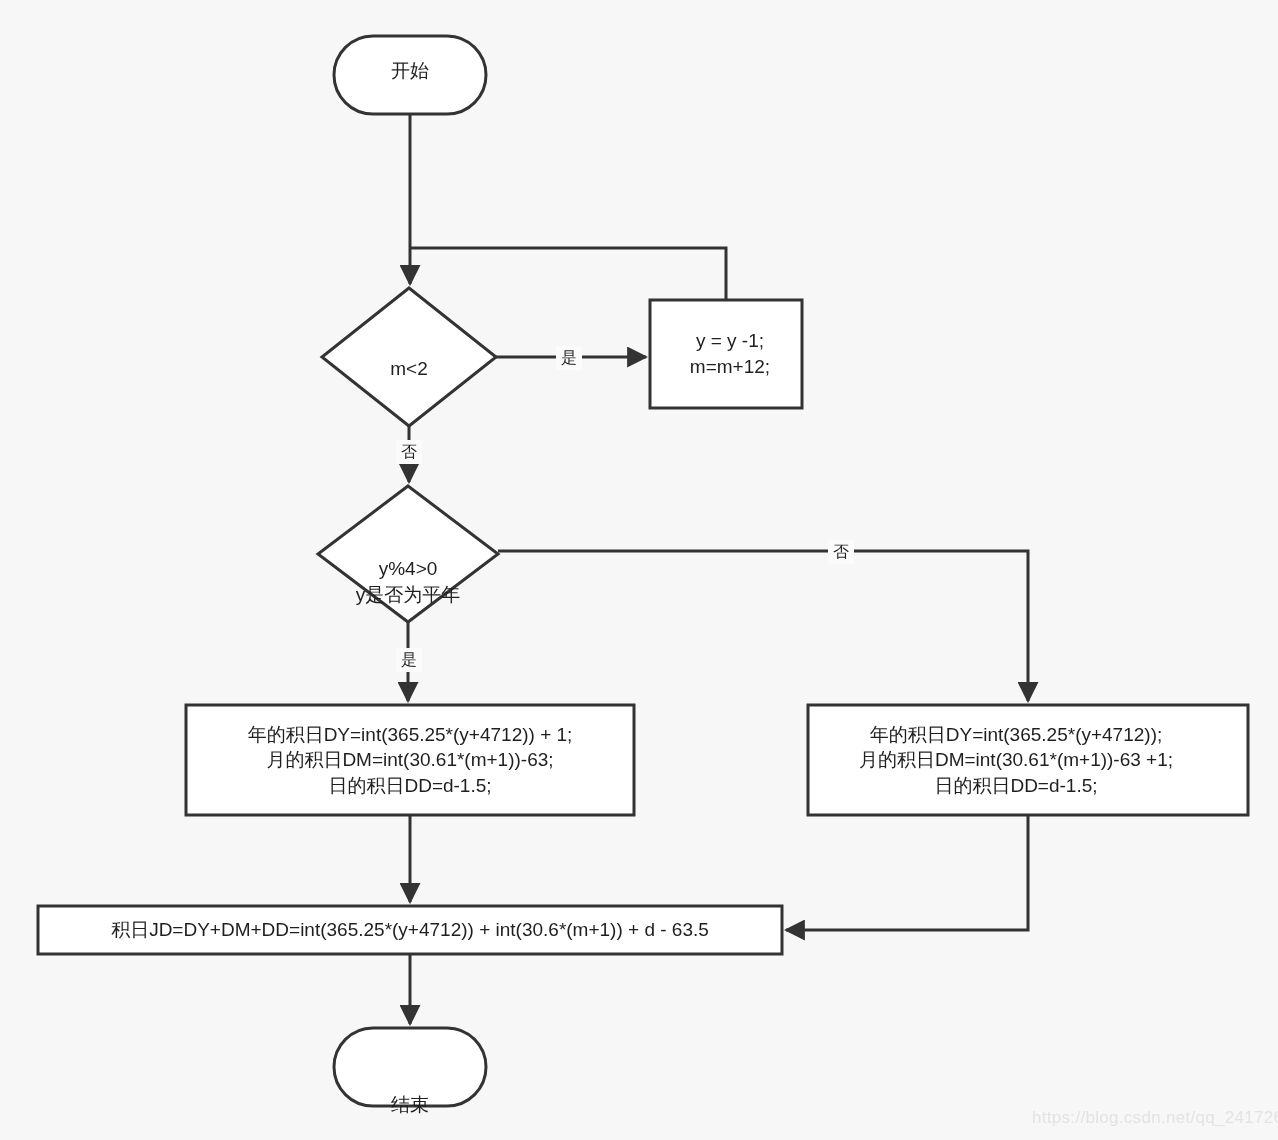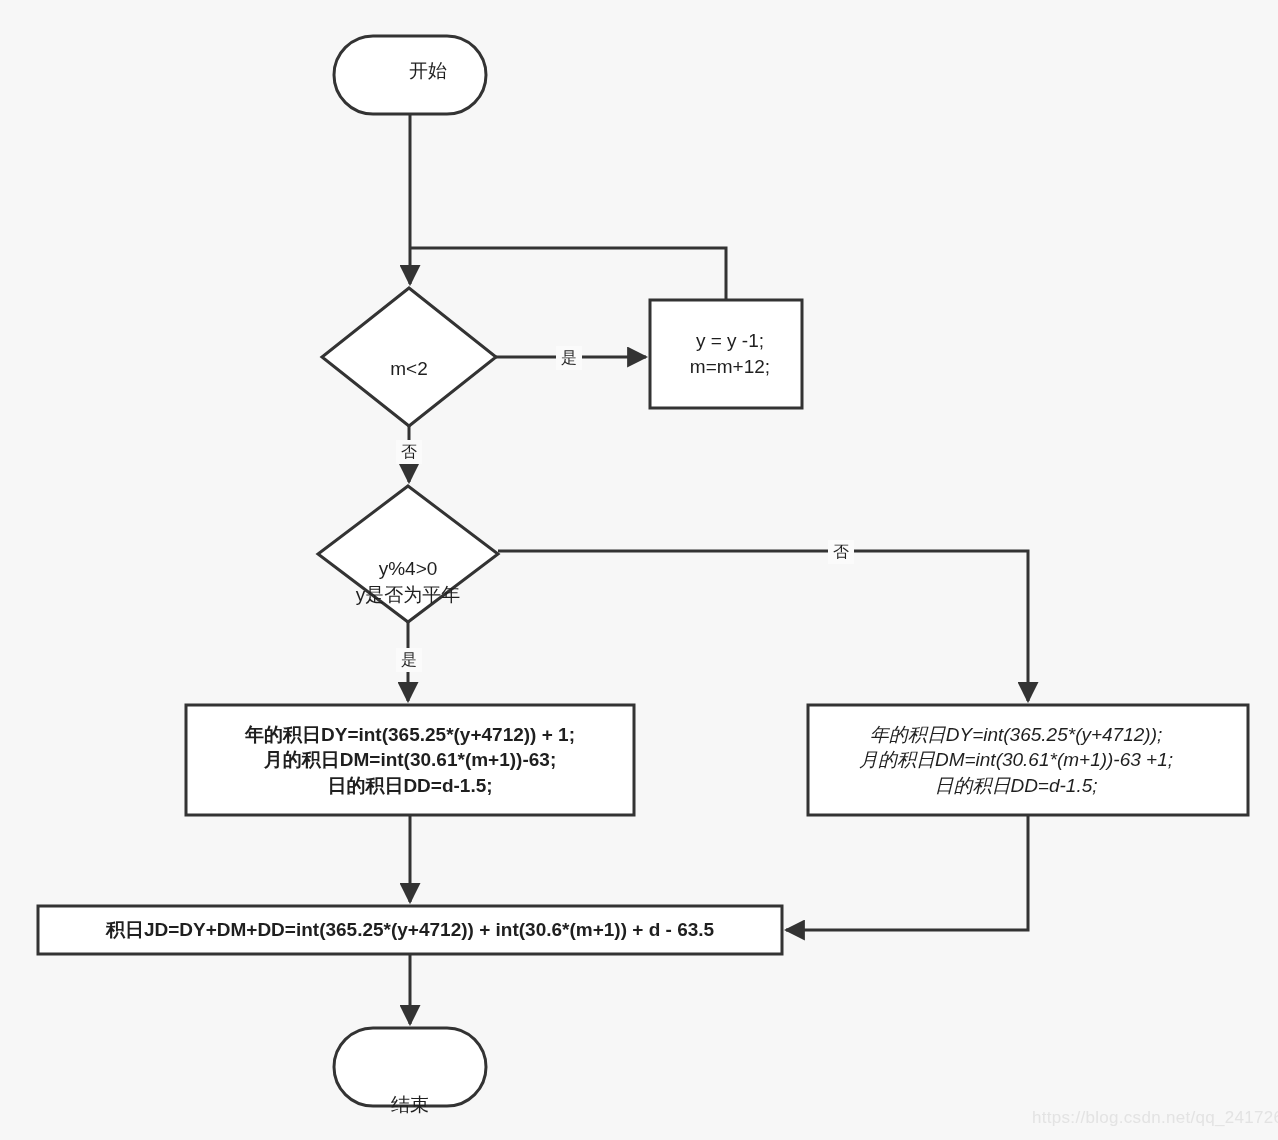--- a/index.html
+++ b/index.html
@@ -90,39 +90,39 @@
 
   <path d="M 498 551 L 1028 551 L 1028 701" fill="none" stroke="#333333" stroke-width="3" marker-end="url(#arrow)"></path>
 
   <path d="M 410 815 L 410 902" fill="none" stroke="#333333" stroke-width="3" marker-end="url(#arrow)"></path>
 
   <path d="M 1028 815 L 1028 930 L 786 930" fill="none" stroke="#333333" stroke-width="3" marker-end="url(#arrow)"></path>
 
   <path d="M 410 954 L 410 1024" fill="none" stroke="#333333" stroke-width="3" marker-end="url(#arrow)"></path>
 </svg>
 
-<div class="node-text" style="left:352px; top:36px; width:152px; height:70px;font-family:Liberation Serif, serif;">开始</div>
+<div class="node-text" style="left:334px; top:36px; width:152px; height:70px;font-family:Liberation Serif, serif;">开始</div>
 
 <div class="node-text" style="left:322px; top:300px; width:174px; height:138px;">m&lt;2</div>
 
 <div class="node-text" style="left:650px; top:300px; width:160px; height:108px;">y = y -1;
 m=m+12;</div>
 
 <div class="node-text" style="left:318px; top:514px; width:180px; height:136px;">y%4&gt;0
 y是否为平年</div>
 
-<div class="node-text" style="left:186px; top:705px; width:448px; height:110px;font-weight:bold;">年的积日DY=int(365.25*(y+4712)) + 1;
+<div class="node-text" style="left:186px; top:705px; width:448px; height:110px;">年的积日DY=int(365.25*(y+4712)) + 1;
 月的积日DM=int(30.61*(m+1))-63;
 日的积日DD=d-1.5;</div>
 
-<div class="node-text" style="left:808px; top:705px; width:416px; height:110px;font-style:italic;">年的积日DY=int(365.25*(y+4712));
+<div class="node-text" style="left:808px; top:705px; width:416px; height:110px;">年的积日DY=int(365.25*(y+4712));
 月的积日DM=int(30.61*(m+1))-63 +1;
 日的积日DD=d-1.5;</div>
 
-<div class="node-text" style="left:38px; top:906px; width:744px; height:48px;font-weight:bold;">积日JD=DY+DM+DD=int(365.25*(y+4712)) + int(30.6*(m+1)) + d - 63.5</div>
+<div class="node-text" style="left:38px; top:906px; width:744px; height:48px;">积日JD=DY+DM+DD=int(365.25*(y+4712)) + int(30.6*(m+1)) + d - 63.5</div>
 
 <div class="node-text" style="left:334px; top:1028px; width:152px; height:78px;margin-top:38px;">结束</div>
 
 <div class="edge-label" style="left:556px; top:346px; width:22px; height:22px;">是</div>
 
 <div class="edge-label" style="left:396px; top:440px; width:22px; height:22px;">否</div>
 
 <div class="edge-label" style="left:828px; top:540px; width:22px; height:22px;">否</div>
 
 <div class="edge-label" style="left:396px; top:648px; width:22px; height:22px;">是</div>

